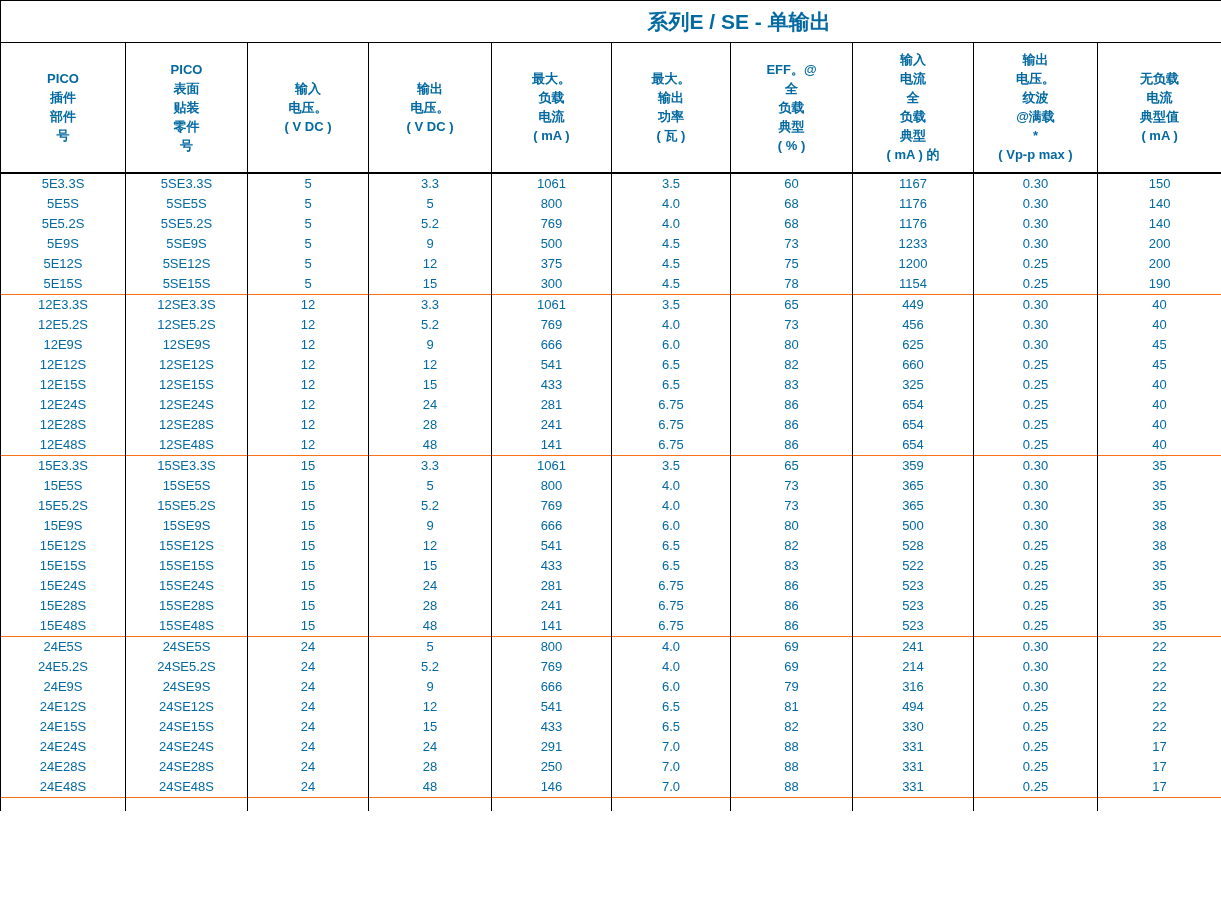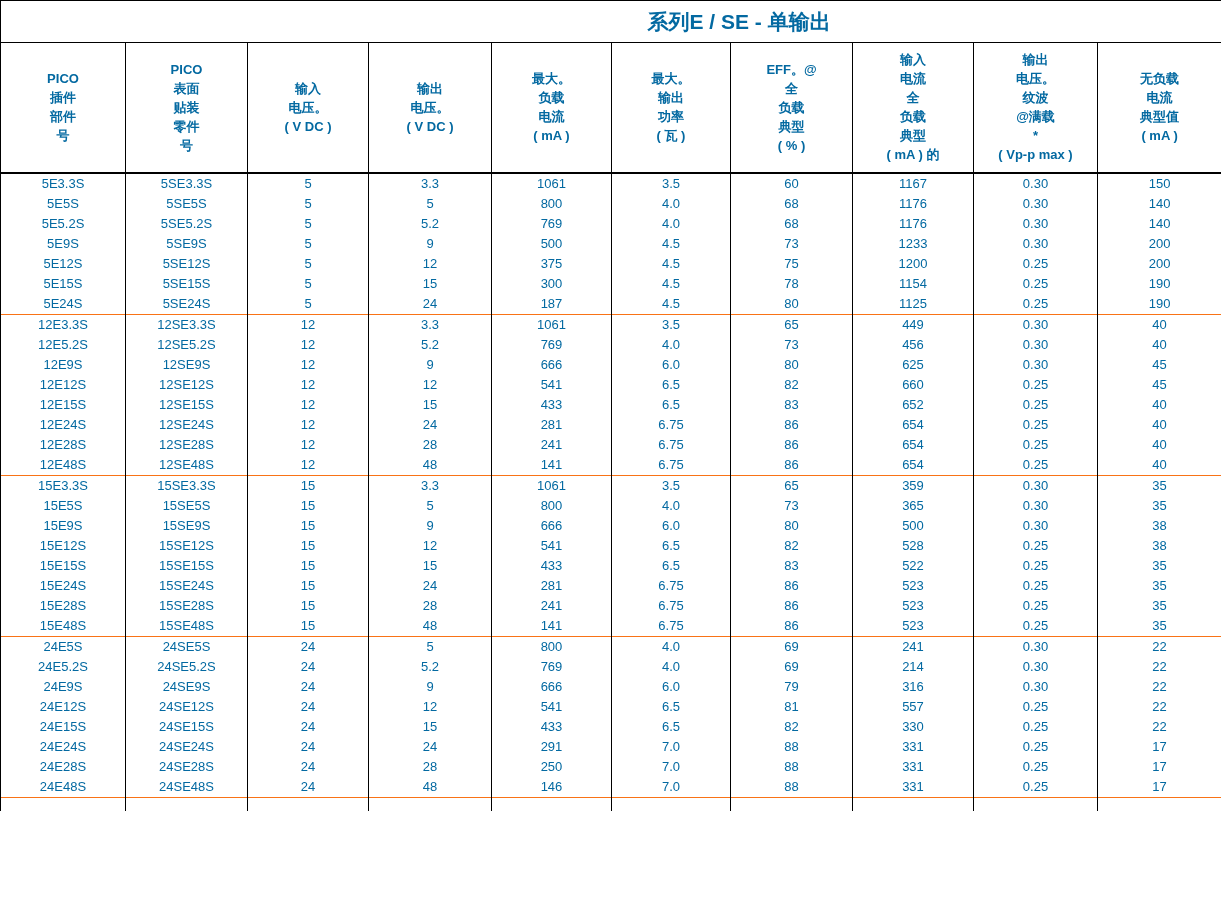--- a/index.html
+++ b/index.html
@@ -222,32 +222,20 @@
           <td>5SE15S</td>
           <td>5</td>
           <td>15</td>
           <td>300</td>
           <td>4.5</td>
           <td>78</td>
           <td>1154</td>
           <td>0.25</td>
           <td>190</td>
         </tr>
-        <tr>
-          <td>5E24S</td>
-          <td>5SE24S</td>
-          <td>5</td>
-          <td>24</td>
-          <td>187</td>
-          <td>4.5</td>
-          <td>80</td>
-          <td>1125</td>
-          <td>0.25</td>
-          <td>190</td>
-        </tr>
       </tbody>
       <tbody class="group">
         <tr>
           <td>12E3.3S</td>
           <td>12SE3.3S</td>
           <td>12</td>
           <td>3.3</td>
           <td>1061</td>
           <td>3.5</td>
           <td>65</td>
@@ -292,21 +280,21 @@
           <td>45</td>
         </tr>
         <tr>
           <td>12E15S</td>
           <td>12SE15S</td>
           <td>12</td>
           <td>15</td>
           <td>433</td>
           <td>6.5</td>
           <td>83</td>
-          <td>652</td>
+          <td>325</td>
           <td>0.25</td>
           <td>40</td>
         </tr>
         <tr>
           <td>12E24S</td>
           <td>12SE24S</td>
           <td>12</td>
           <td>24</td>
           <td>281</td>
           <td>6.75</td>
@@ -359,20 +347,32 @@
           <td>15</td>
           <td>5</td>
           <td>800</td>
           <td>4.0</td>
           <td>73</td>
           <td>365</td>
           <td>0.30</td>
           <td>35</td>
         </tr>
         <tr>
+          <td>15E5.2S</td>
+          <td>15SE5.2S</td>
+          <td>15</td>
+          <td>5.2</td>
+          <td>769</td>
+          <td>4.0</td>
+          <td>73</td>
+          <td>365</td>
+          <td>0.30</td>
+          <td>35</td>
+        </tr>
+        <tr>
           <td>15E9S</td>
           <td>15SE9S</td>
           <td>15</td>
           <td>9</td>
           <td>666</td>
           <td>6.0</td>
           <td>80</td>
           <td>500</td>
           <td>0.30</td>
           <td>38</td>
@@ -476,21 +476,21 @@
           <td>22</td>
         </tr>
         <tr>
           <td>24E12S</td>
           <td>24SE12S</td>
           <td>24</td>
           <td>12</td>
           <td>541</td>
           <td>6.5</td>
           <td>81</td>
-          <td>557</td>
+          <td>494</td>
           <td>0.25</td>
           <td>22</td>
         </tr>
         <tr>
           <td>24E15S</td>
           <td>24SE15S</td>
           <td>24</td>
           <td>15</td>
           <td>433</td>
           <td>6.5</td>

